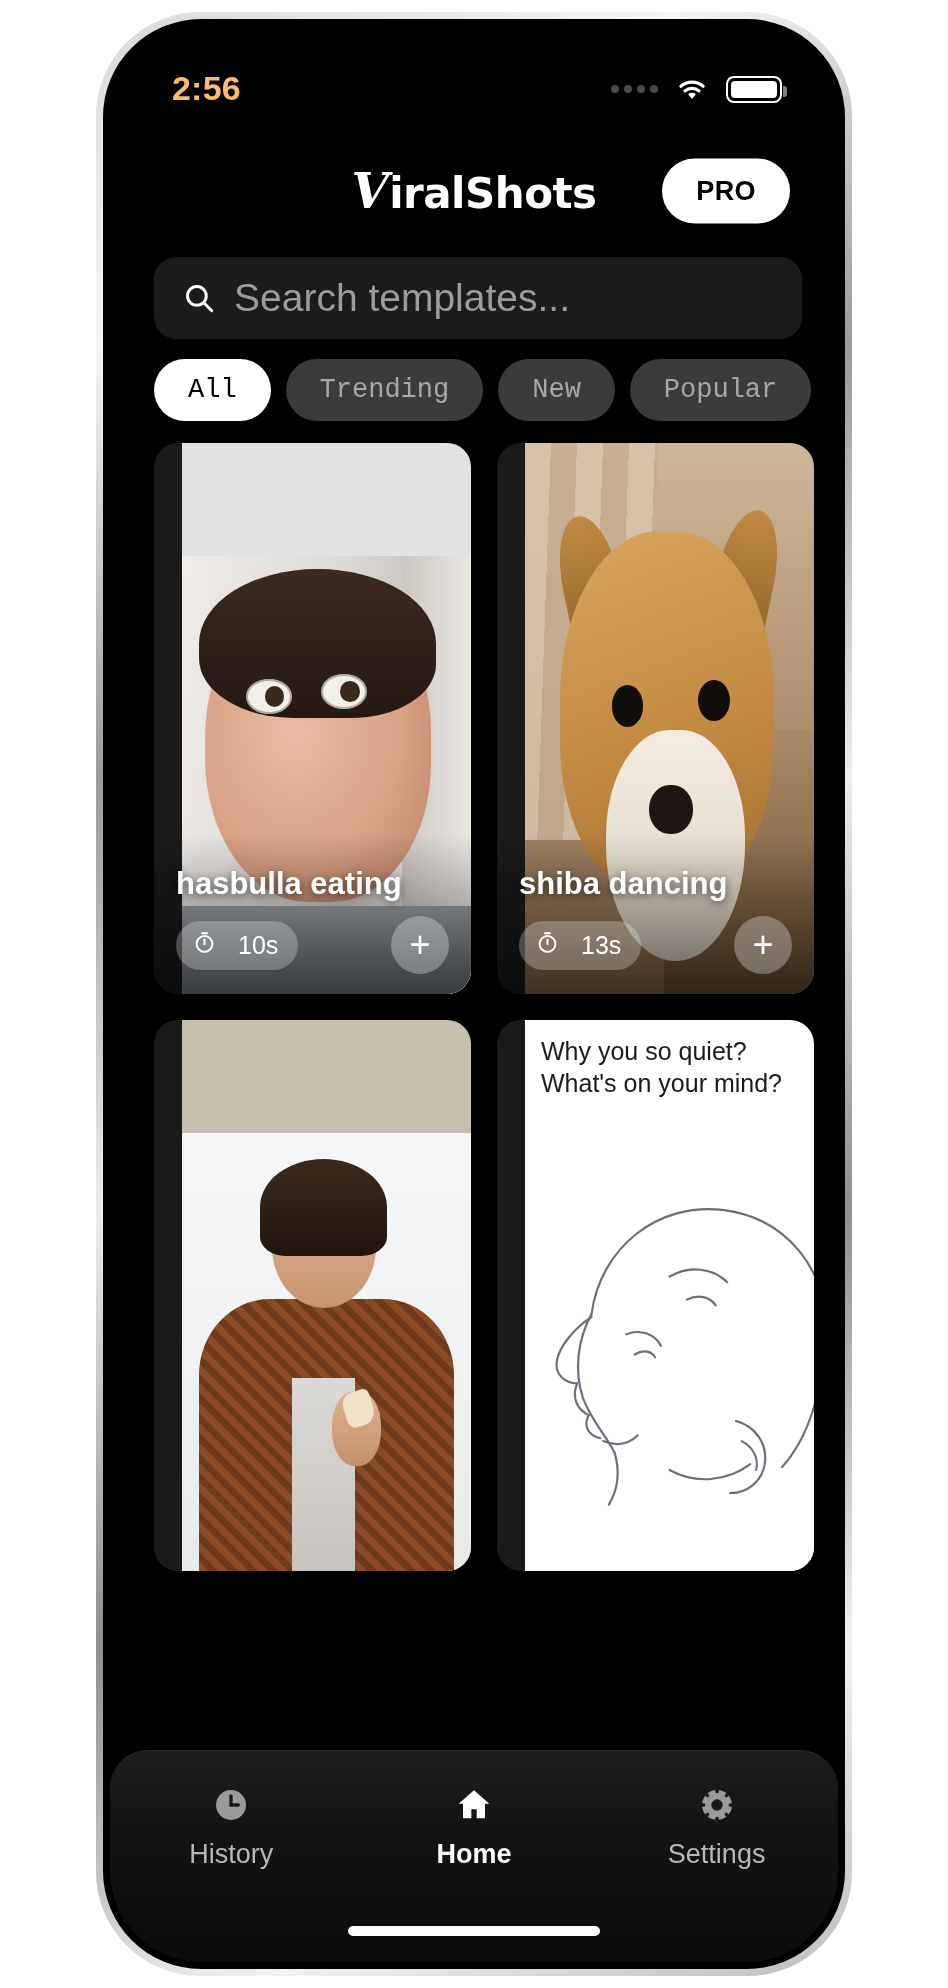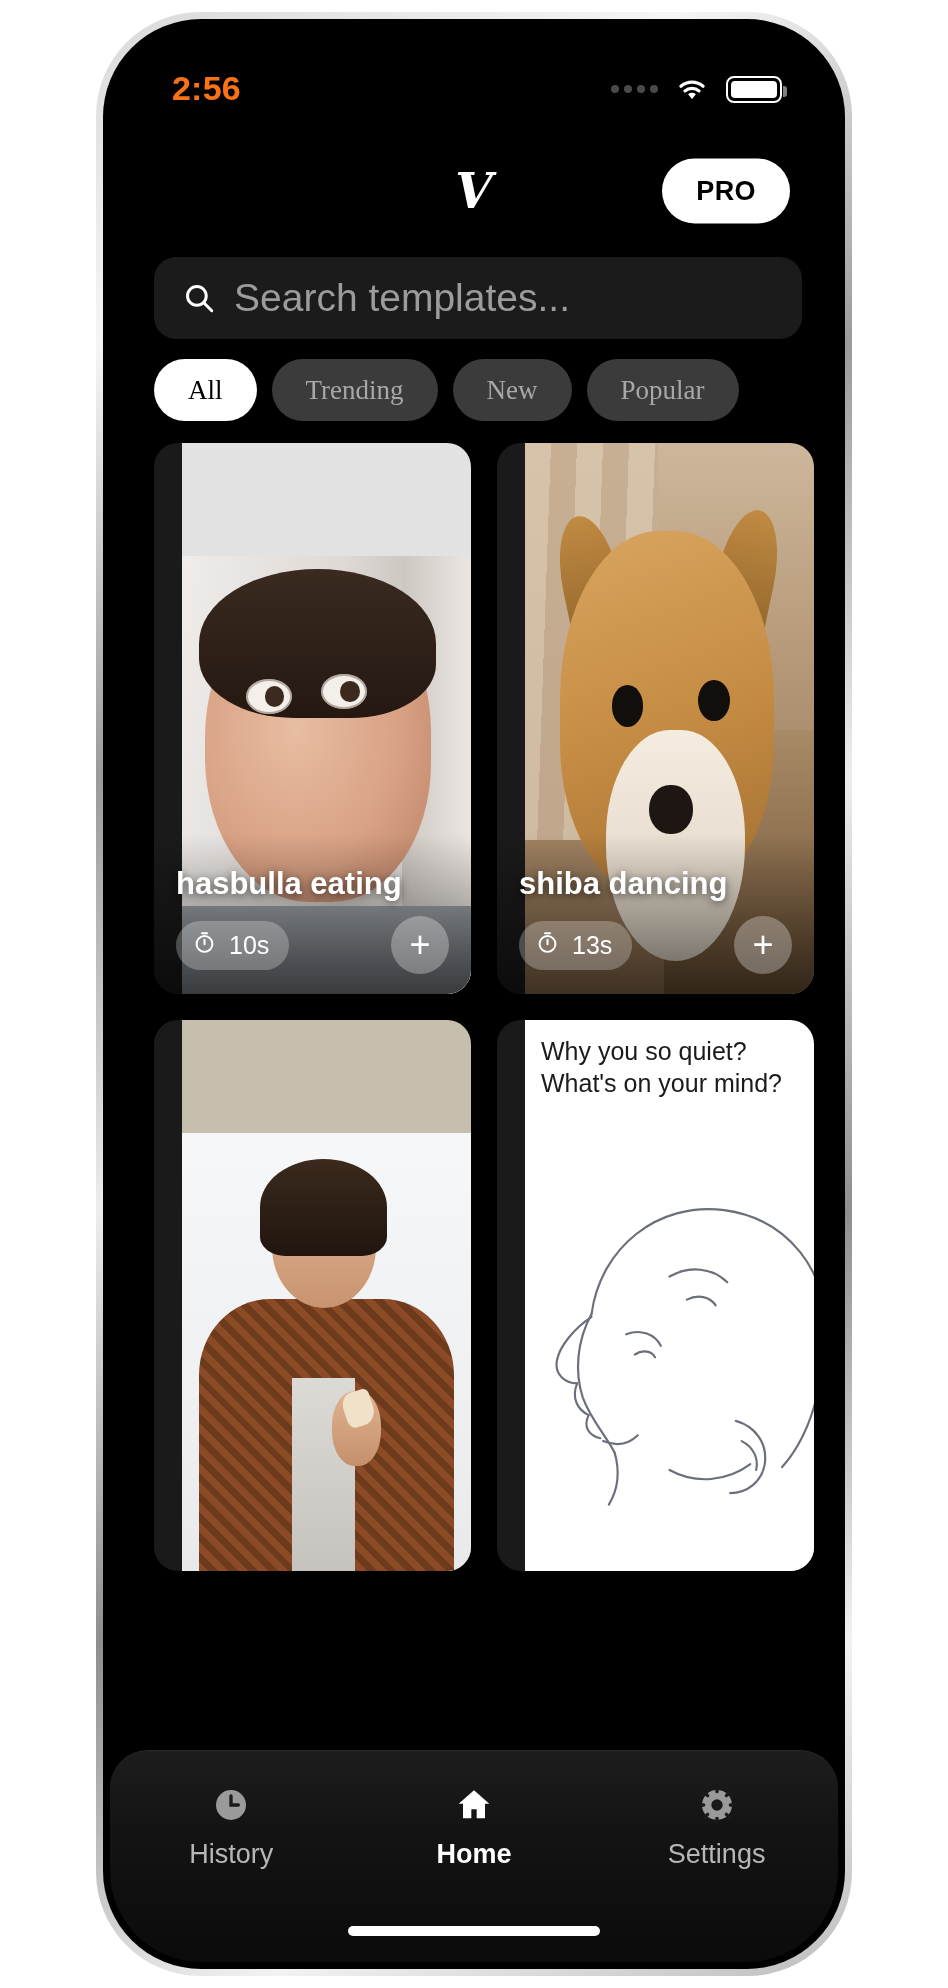--- a/index.html
+++ b/index.html
@@ -38,21 +38,21 @@
   }
 
   
   .status-bar{
     position:absolute; left:0; top:0; width:100%; height:112px;
     display:flex; align-items:center; justify-content:space-between;
     padding:0 56px 0 62px;
     z-index:30;
   }
   .status-time{
-    color:#f97316; font-size:34px; font-weight:600; letter-spacing:.2px;
+    color:#fdba74; font-size:34px; font-weight:600; letter-spacing:.2px;
     font-family:"Liberation Sans", sans-serif;
     margin-top:13px;
   }
   .status-right{ display:flex; align-items:center; gap:16px; margin-top:14px; }
   .sig-dots{ display:flex; align-items:flex-end; gap:5px; }
   .sig-dots i{ display:block; width:8px; height:8px; border-radius:50%; background:#4a4a4a; }
   .wifi-icon{ width:36px; height:28px; position:relative; }
   .battery{
     width:56px; height:27px; border-radius:8px; border:2.5px solid #fff;
     position:relative; display:flex; align-items:center; padding:3px;
@@ -118,21 +118,21 @@
     width:660px; height:62px;
     display:flex; align-items:center; gap:15px;
     z-index:20; overflow:hidden;
   }
   .chip{
     border:none; cursor:pointer;
     border-radius:32px;
     height:62px;
     padding:4px 34px;
     font-size:27px;
-    font-family:Liberation Serif, serif;
+    font-family:Liberation Mono, monospace;
     background:#3b3b3b; color:#a8a8a8;
     white-space:nowrap;
     display:flex; align-items:center;
   }
   .chip.active{ background:#fff; color:#000; font-weight:400; }
 
   
   .grid-wrap{
     position:absolute; top:417px; left:44px;
     width:660px; bottom:0;
@@ -163,21 +163,21 @@
     text-shadow:0 2px 8px rgba(0,0,0,.6);
     margin-bottom:14px;
     font-family:"Liberation Sans", sans-serif;
     margin-top:31px;
   }
   .card-row{ display:flex; align-items:center; justify-content:space-between; }
   .dur-pill{
     background:rgba(255,255,255,.26);
     border-radius:26px;
     padding:9px 20px 9px 16px;
-    display:flex; align-items:center; gap:12px;
+    display:flex; align-items:center; gap:21px;
     color:#fff; font-size:25px;
     pointer-events:auto;
   }
   .add-btn{
     width:58px; height:58px; border-radius:50%;
     background:rgba(255,255,255,.3);
     display:flex; align-items:center; justify-content:center;
     color:#fff; font-size:36px; line-height:1;
     border:none; cursor:pointer; pointer-events:auto;
   }
@@ -276,20 +276,21 @@
         </span>
         <span class="battery">
                 <span class="fill"></span>
               </span>
       </div>
     </div>
 
     <div class="app-header">
       <div class="brand">
         <span class="v-glyph">V</span>
+              <span>iralShots</span>
       </div>
       <button class="pro-btn">PRO</button>
     </div>
 
     <div class="search-bar">
       <span class="search-ico">
         <svg width="34" height="34" viewBox="0 0 24 24">
           <circle cx="10.5" cy="10.5" r="6.6" stroke="#fff" stroke-width="2.1" fill="none"></circle>
           <path d="M15.4 15.4L21 21" stroke="#fff" stroke-width="2.1" stroke-linecap="round"></path>
         </svg>

